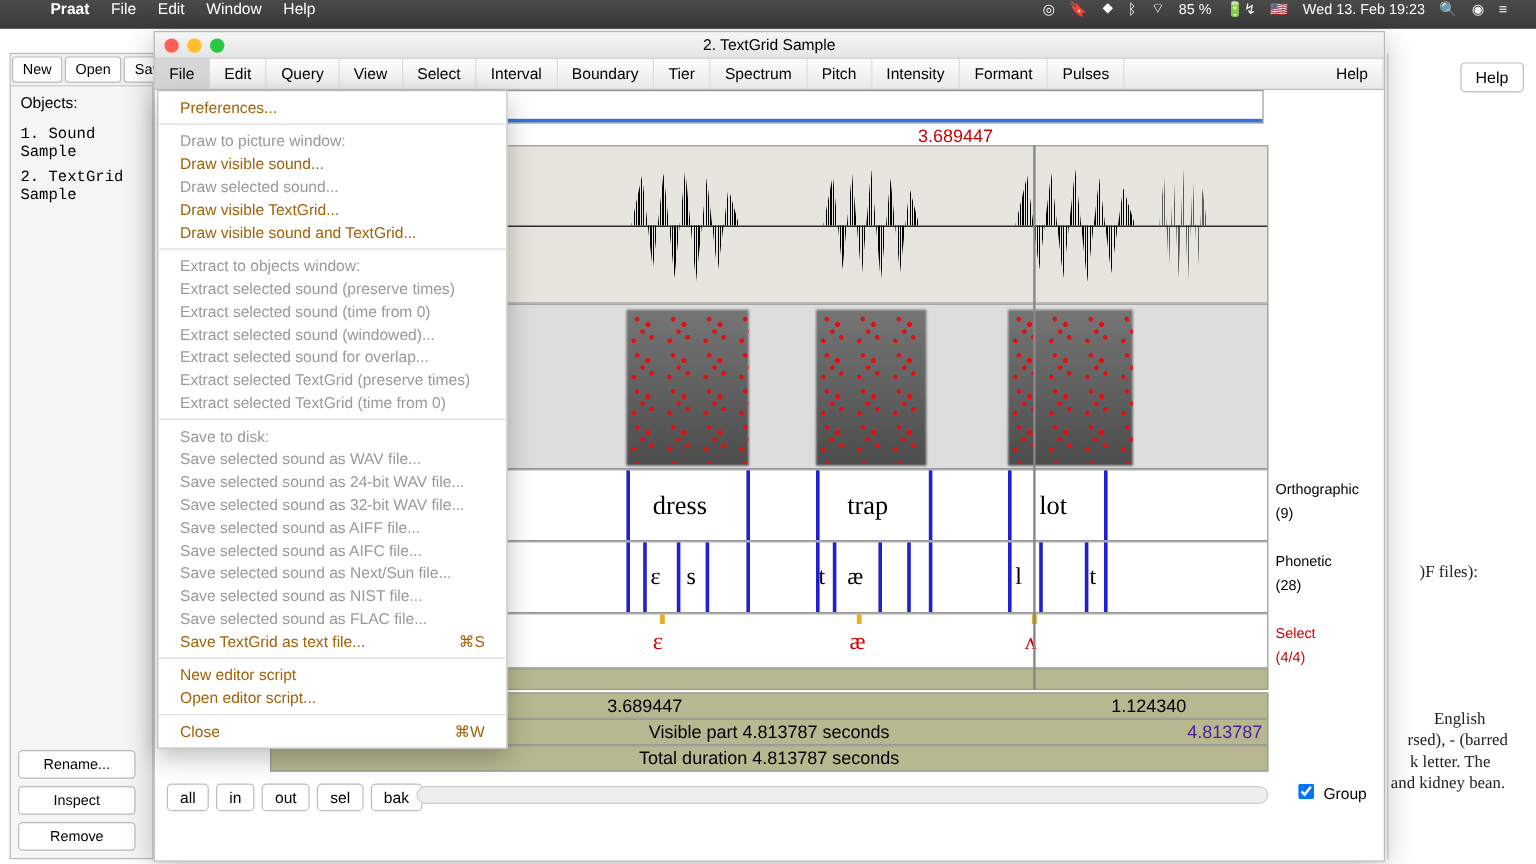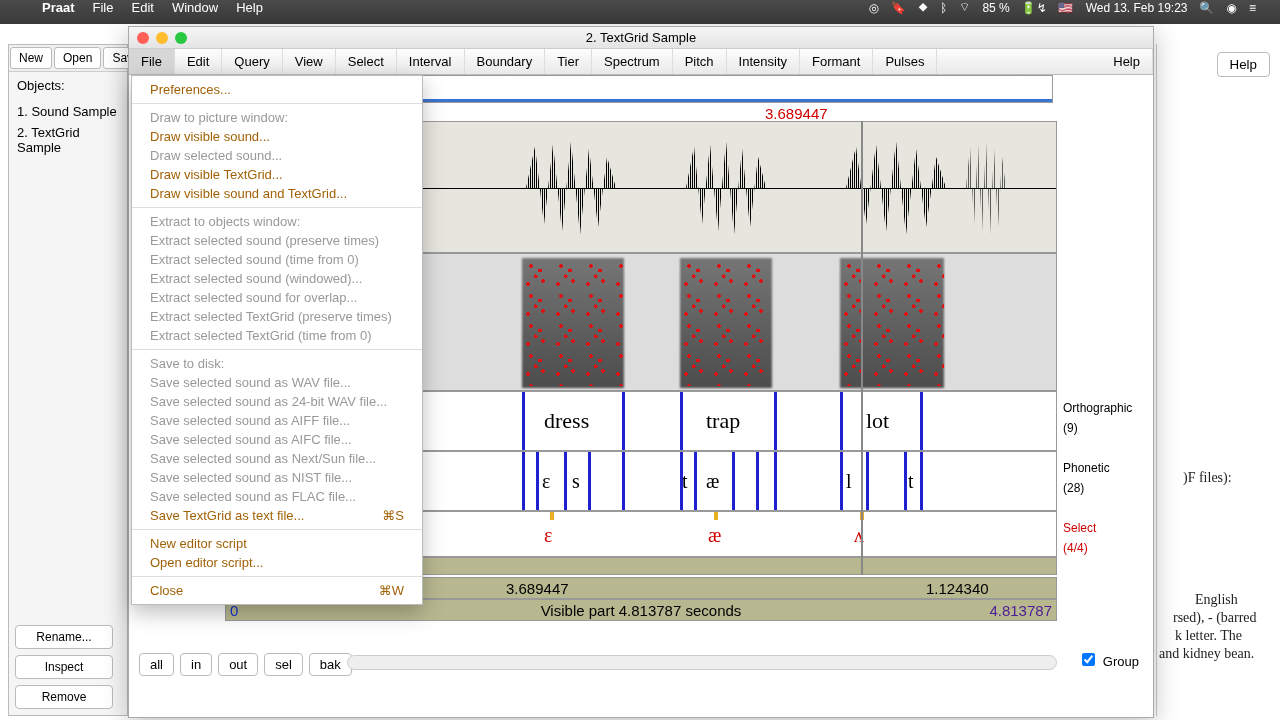--- a/index.html
+++ b/index.html
@@ -11,21 +11,21 @@
 .menubar .spacer { flex: 1; }
 .menubar .right { display: flex; gap: 12px; align-items: center; }
 .menubar .right span { font-size: 12px; }
 
 
 .objects-window { position: absolute; left: 8px; top: 44px; width: 120px; height: 672px; background: #f5f5f5; border: 1px solid #bbb; }
 .objects-toolbar { display: flex; border-bottom: 1px solid #ccc; background: #f0f0f0; }
 .objects-toolbar button { border: 1px solid #bbb; background: #fff; padding: 3px 8px; font-size: 12px; margin: 2px 1px; border-radius: 3px; }
 .objects-label { padding: 6px 8px; font-size: 13px; }
 .objects-list { padding: 2px 0; }
-.objects-list div { padding: 3px 8px; font-size: 13px; }
+.objects-list div { padding: 3px 8px; font-size: 13px; font-family: Liberation Mono, monospace; }
 .objects-bottom { position: absolute; bottom: 6px; left: 6px; display: flex; flex-direction: column; gap: 6px; }
 .objects-bottom button { border: 1px solid #bbb; background: #fff; padding: 4px 10px; font-size: 12px; border-radius: 4px; width: 98px; }
 
 
 .editor-window { position: absolute; left: 128px; top: 26px; width: 1026px; height: 692px; background: #f4f4f4; border: 1px solid #aaa; box-shadow: 0 6px 24px rgba(0,0,0,.25); }
 .titlebar { height: 22px; display: flex; align-items: center; padding: 0 8px; background: linear-gradient(#f6f6f6,#e4e4e4); border-bottom: 1px solid #ccc; position: relative; }
 .traffic { display: flex; gap: 7px; }
 .traffic span { width: 12px; height: 12px; border-radius: 50%; display: inline-block; }
 .tl-close{background:#ff5f57;} .tl-min{background:#ffbd2e;} .tl-max{background:#28c940;}
 .title { position: absolute; left: 0; right: 0; text-align: center; font-size: 13px; }
@@ -218,20 +218,23 @@
       <div class="dropdown-item disabled">
         <span>Save to disk:</span>
       </div>
       <div class="dropdown-item disabled">
         <span>Save selected sound as WAV file...</span>
       </div>
       <div class="dropdown-item disabled">
         <span>Save selected sound as 24-bit WAV file...</span>
       </div>
       <div class="dropdown-item disabled">
+        <span>Save selected sound as 32-bit WAV file...</span>
+      </div>
+      <div class="dropdown-item disabled">
         <span>Save selected sound as AIFF file...</span>
       </div>
       <div class="dropdown-item disabled">
         <span>Save selected sound as AIFC file...</span>
       </div>
       <div class="dropdown-item disabled">
         <span>Save selected sound as Next/Sun file...</span>
       </div>
       <div class="dropdown-item disabled">
         <span>Save selected sound as NIST file...</span>
@@ -334,20 +337,23 @@
 
     <div class="selbar durbar" style="top:502px">
       <span style="left:280px">3.689447</span>
       <span style="left:700px">1.124340</span>
     </div>
     <div class="selbar visbar" style="justify-content:center">
       <span style="position:absolute;left:4px;color:#1030d0">0</span>
       <span>Visible part 4.813787 seconds</span>
       <span style="position:absolute;right:4px;color:#4c1d95">4.813787</span>
     </div>
+    <div class="selbar totbar" style="justify-content:center">
+      <span>Total duration 4.813787 seconds</span>
+    </div>
 
     <div class="zoom-buttons">
       <button>all</button>
       <button>in</button>
       <button>out</button>
       <button>sel</button>
       <button>bak</button>
     </div>
     <div class="scrollbar"></div>
     <label class="group">

